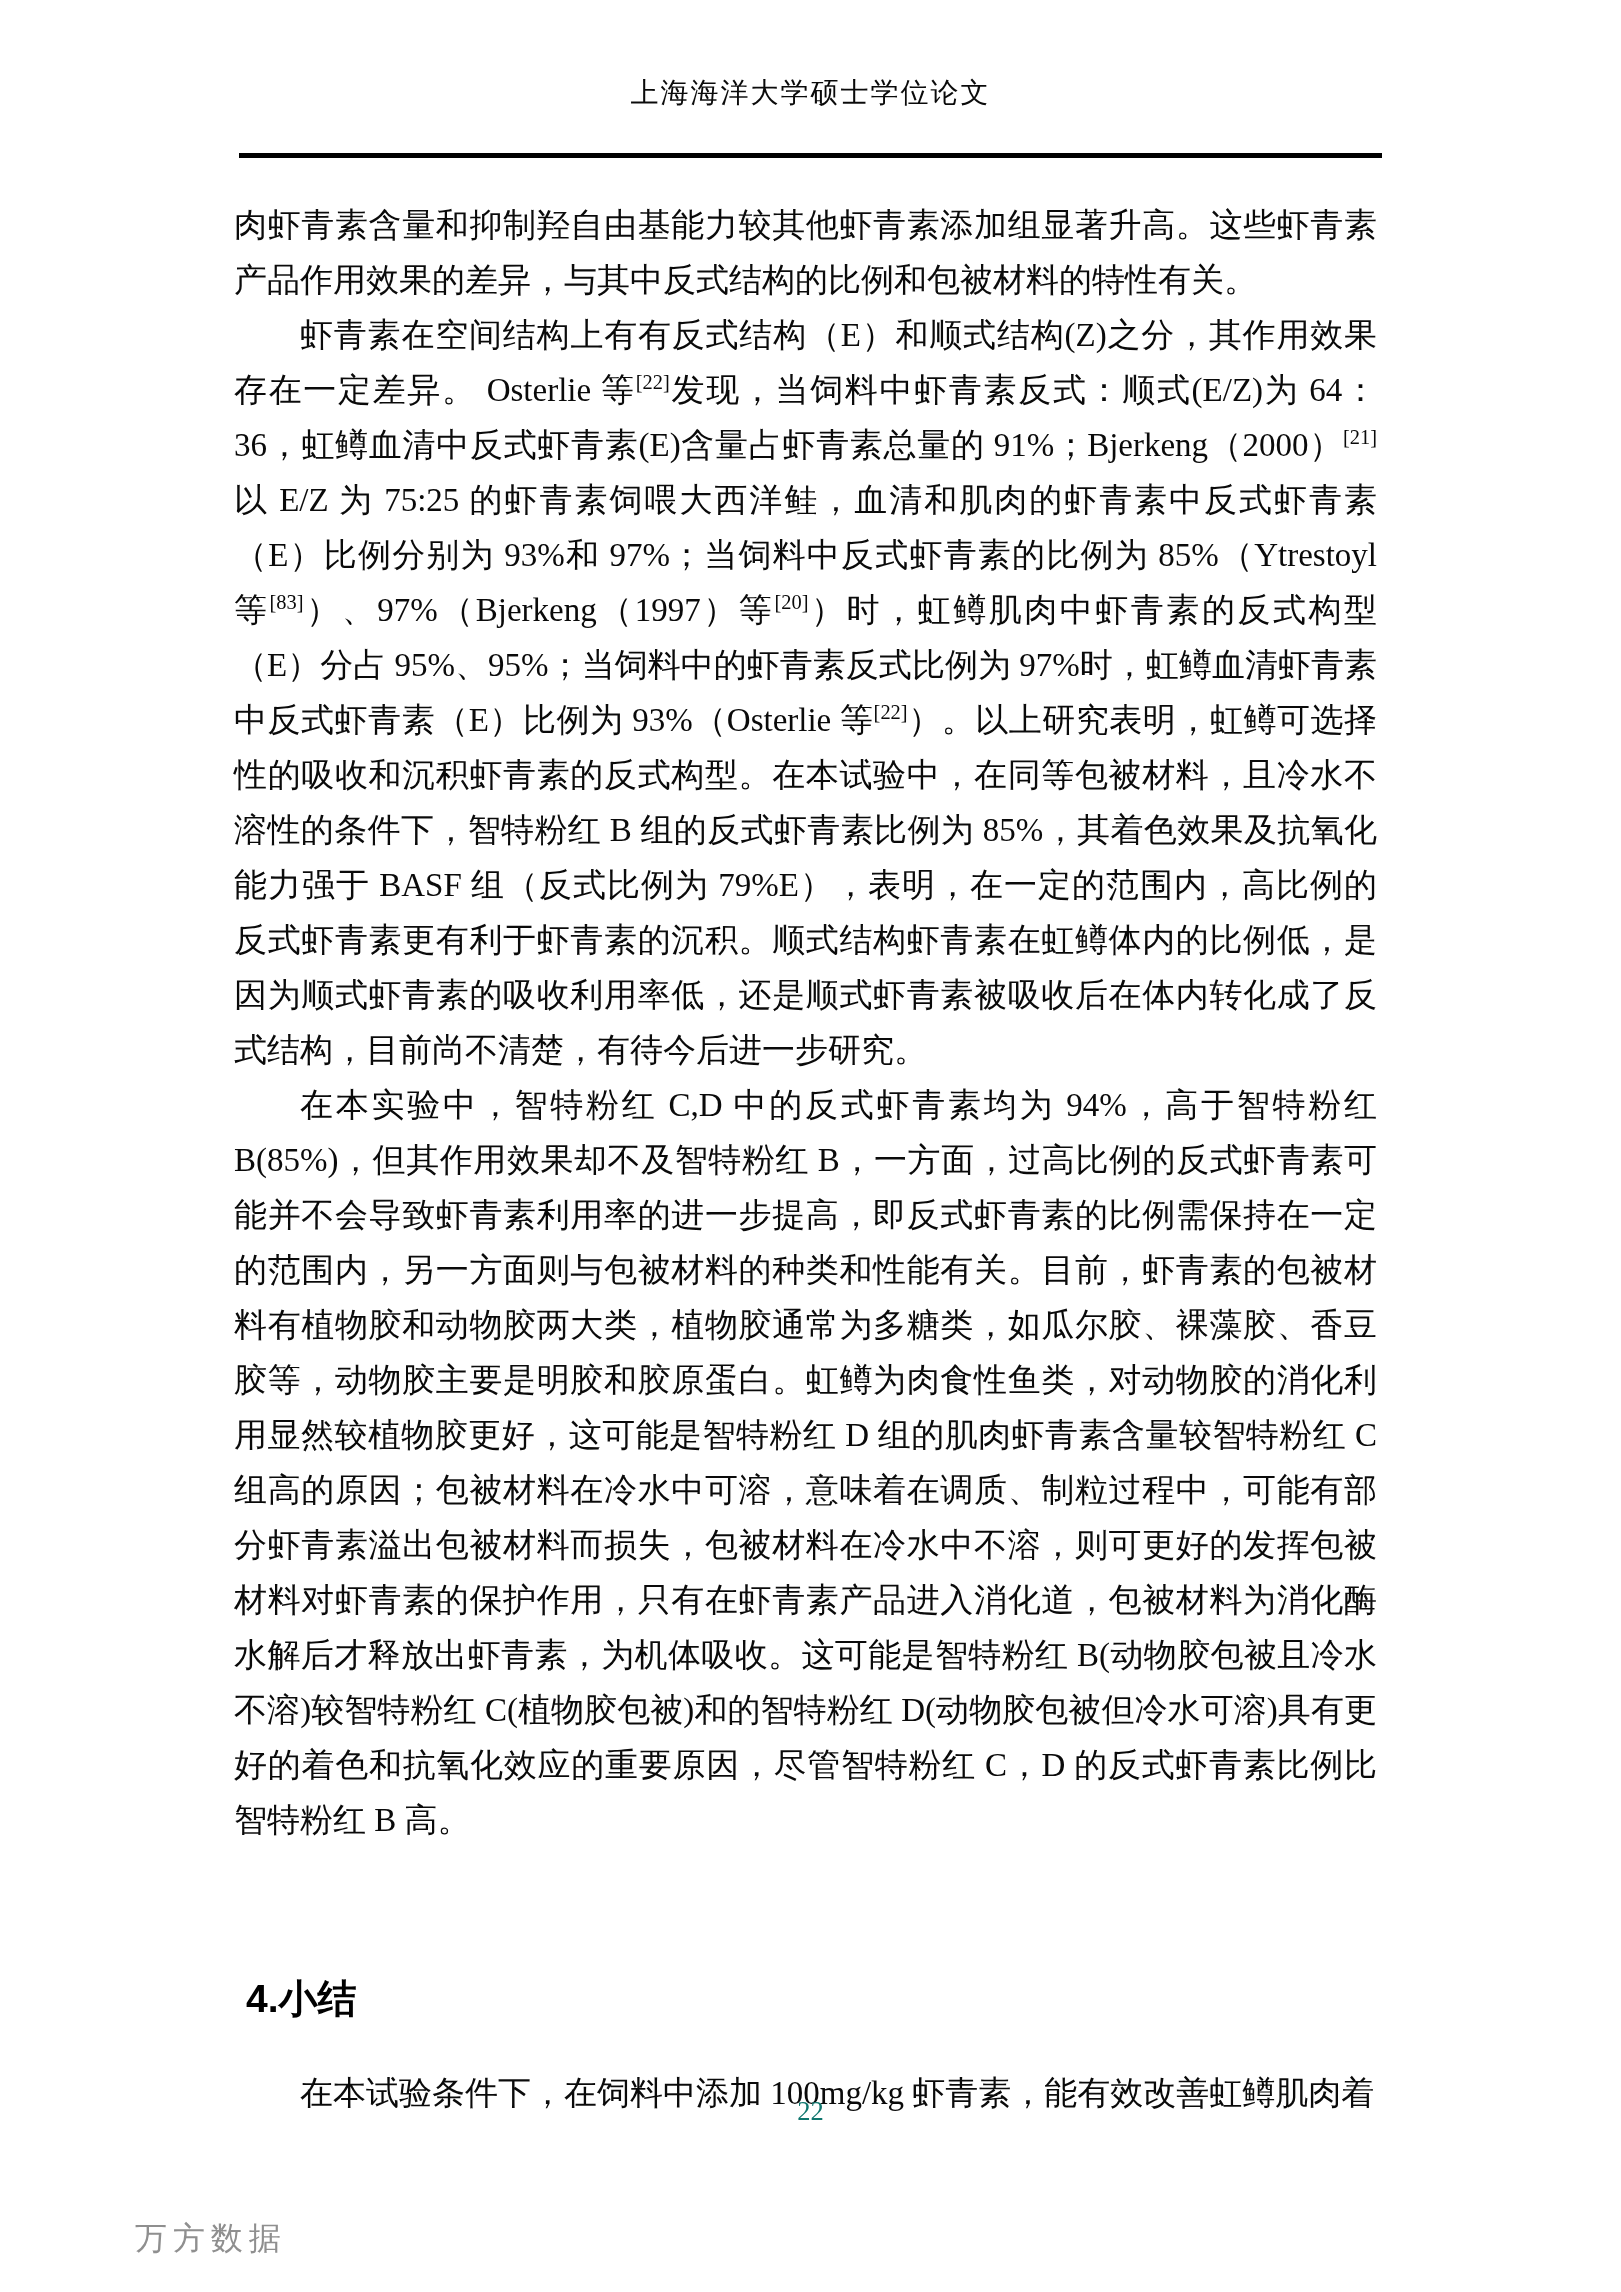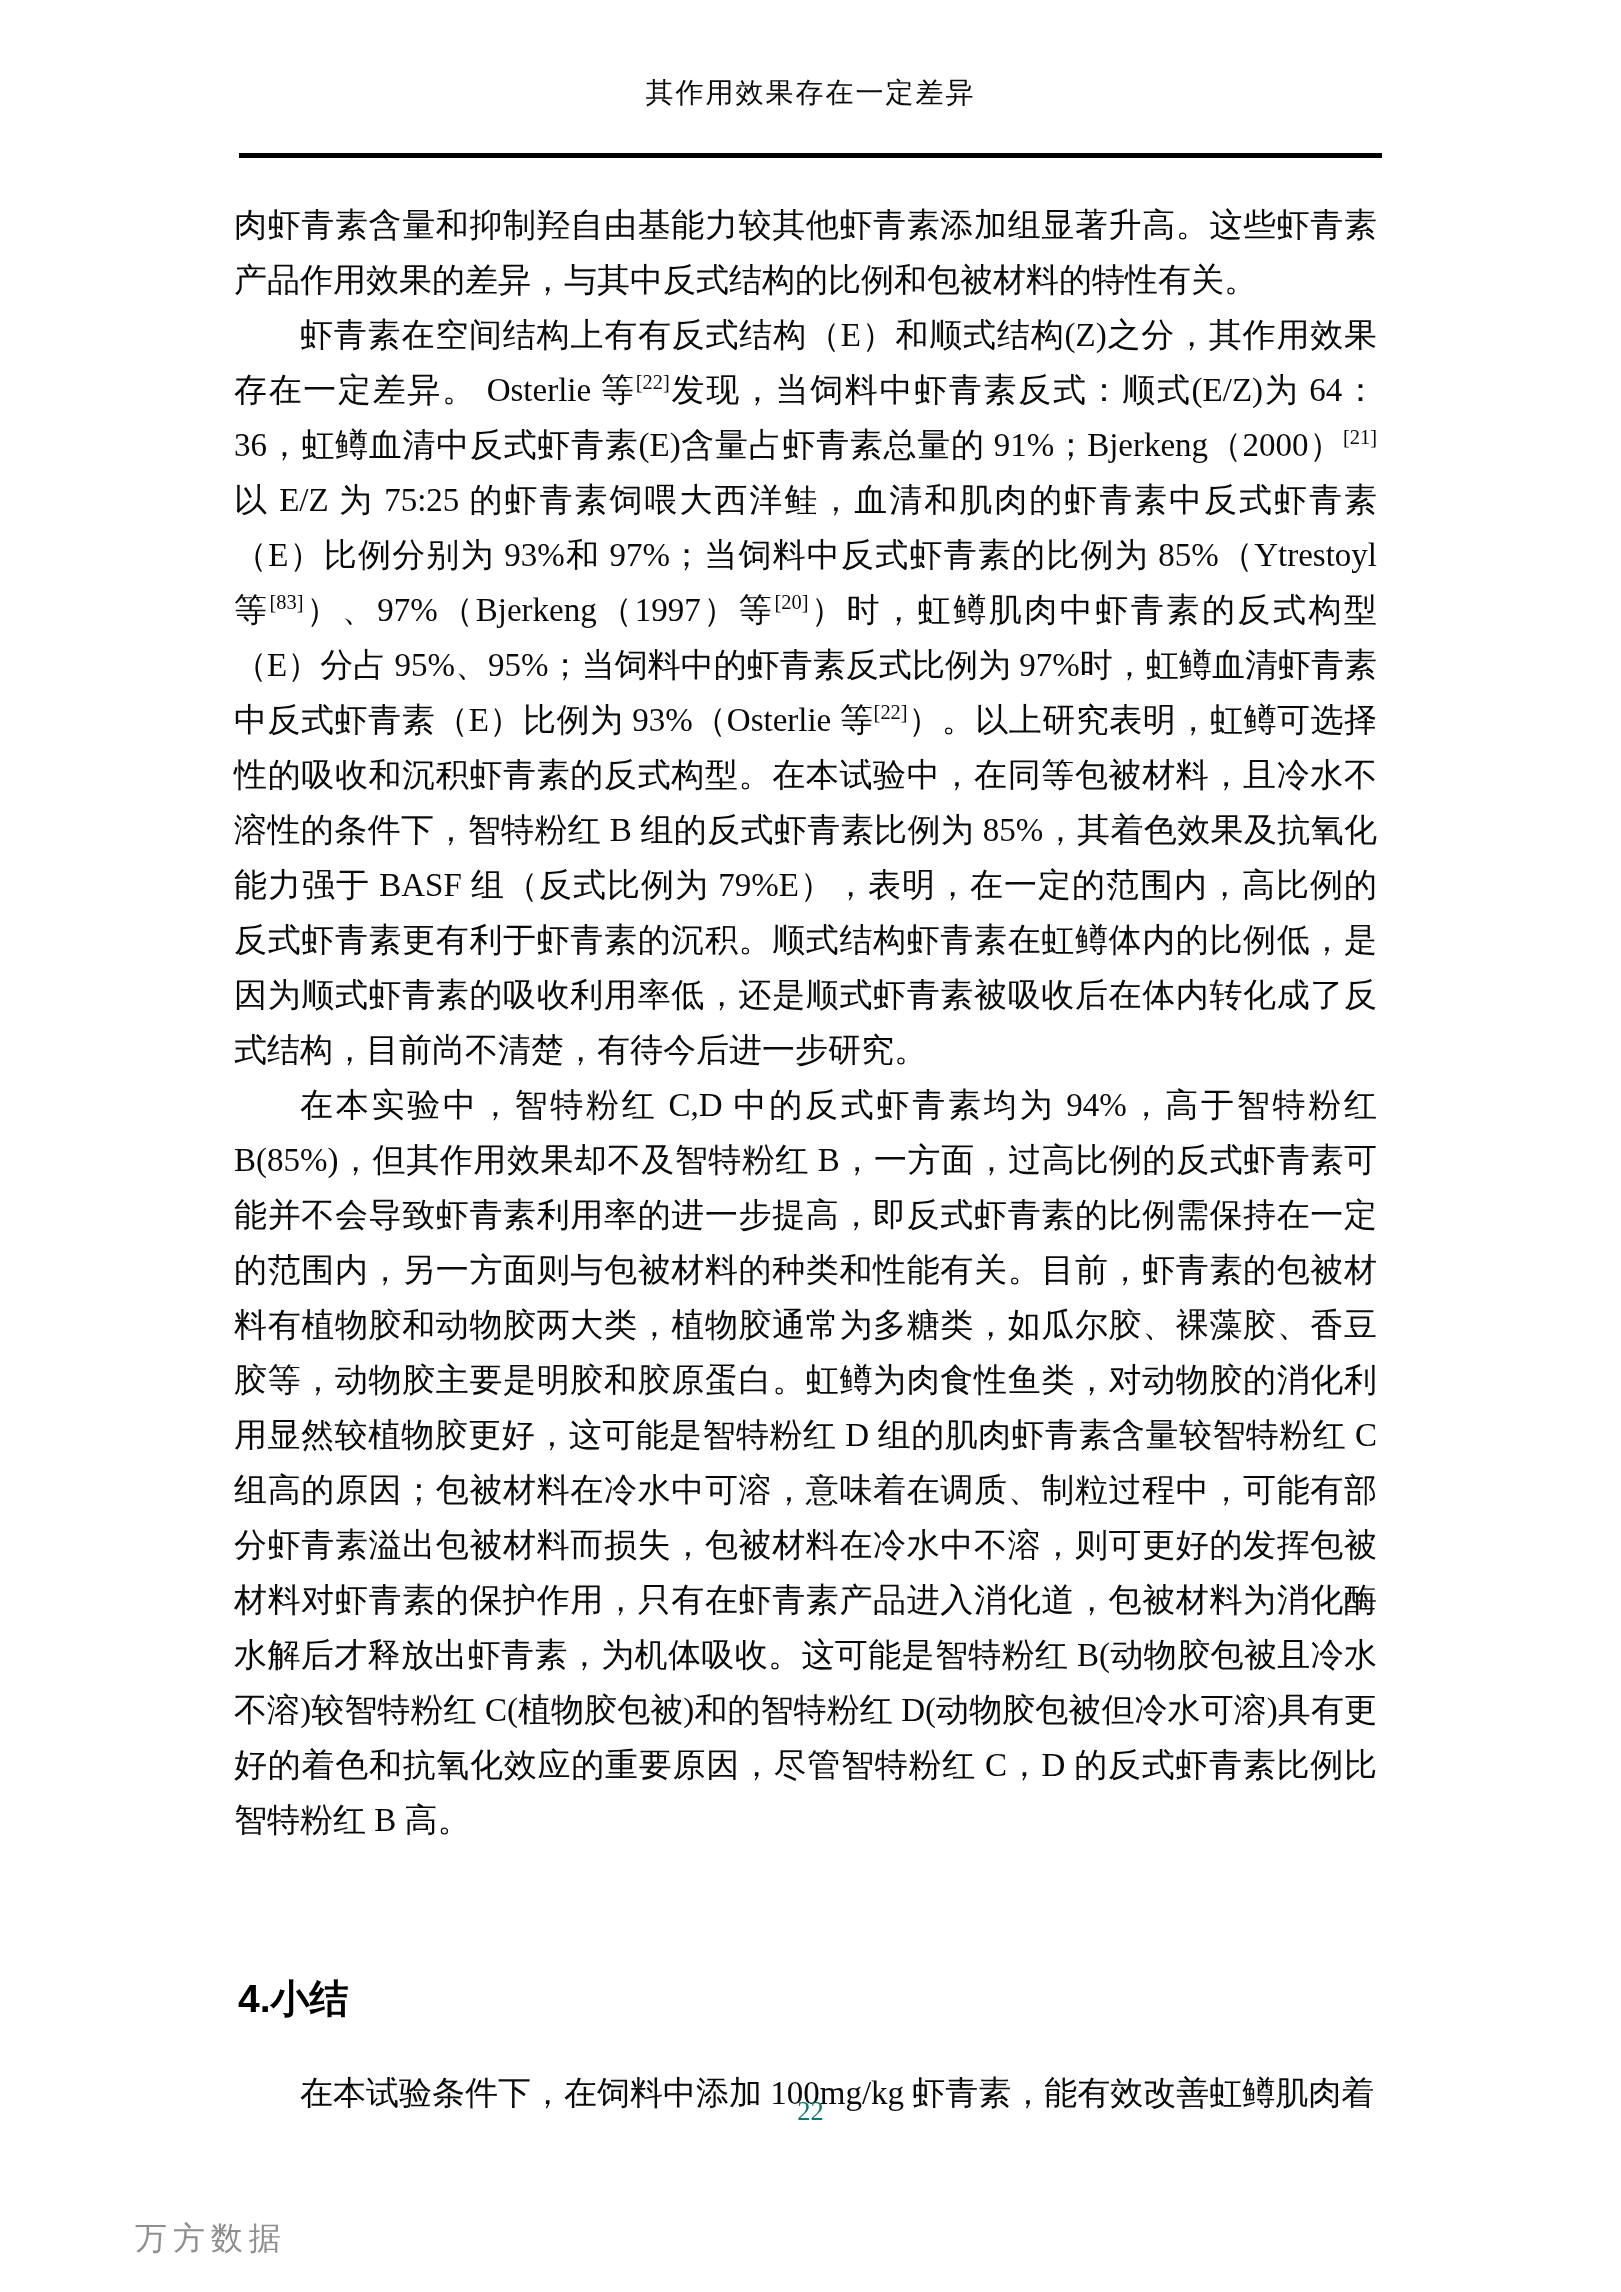--- a/index.html
+++ b/index.html
@@ -48,21 +48,21 @@
   }
   .para.indent {
     text-indent: 2em;
   }
   .para sup {
     font-size: 0.62em;
     line-height: 0;
     vertical-align: super;
   }
   .section-heading {
-    margin: 127px 0 44px 4px;
+    margin: 127px 0 44px 12px;
     font-family: "Liberation Sans", "DejaVu Sans", sans-serif;
     font-weight: bold;
     font-size: 39px;
     line-height: 47px;
     text-align: left;
     text-indent: 0;
     color: #000000;
   }
   .page-number {
     position: absolute;
@@ -81,21 +81,21 @@
     letter-spacing: 5.9px;
     color: #8f8f8f;
     font-family: Liberation Sans, sans-serif;
   }
 </style>
 </head>
 <body>
 
 <div class="page">
 
-  <div class="doc-header">其作用效果存在一定差异</div>
+  <div class="doc-header">上海海洋大学硕士学位论文</div>
 
   <div class="header-rule"></div>
 
   <div class="page-body">
       <p class="para"><span>肉虾青素含量和抑制羟自由基能力较其他虾青素添加组显著升高。这些虾青素产品作用效果的差异，与其中反式结构的比例和包被材料的特性有关。</span></p>
       <p class="para indent"><span>虾青素在空间结构上有有反式结构（E）和顺式结构(Z)之分，其作用效果存在一定差异。 Osterlie 等</span><sup>[22]</sup><span>发现，当饲料中虾青素反式：顺式(E/Z)为 64：36，虹鳟血清中反式虾青素(E)含量占虾青素总量的 91%；Bjerkeng（2000）</span><sup>[21]</sup><span>以 E/Z 为 75:25 的虾青素饲喂大西洋鲑，血清和肌肉的虾青素中反式虾青素（E）比例分别为 93%和 97%；当饲料中反式虾青素的比例为 85%（Ytrestoyl 等</span><sup>[83]</sup><span>）、97%（Bjerkeng（1997）等</span><sup>[20]</sup><span>）时，虹鳟肌肉中虾青素的反式构型（E）分占 95%、95%；当饲料中的虾青素反式比例为 97%时，虹鳟血清虾青素中反式虾青素（E）比例为 93%（Osterlie 等</span><sup>[22]</sup><span>）。以上研究表明，虹鳟可选择性的吸收和沉积虾青素的反式构型。在本试验中，在同等包被材料，且冷水不溶性的条件下，智特粉红 B 组的反式虾青素比例为 85%，其着色效果及抗氧化能力强于 BASF 组（反式比例为 79%E），表明，在一定的范围内，高比例的反式虾青素更有利于虾青素的沉积。顺式结构虾青素在虹鳟体内的比例低，是因为顺式虾青素的吸收利用率低，还是顺式虾青素被吸收后在体内转化成了反式结构，目前尚不清楚，有待今后进一步研究。</span></p>
       <p class="para indent"><span>在本实验中，智特粉红 C,D 中的反式虾青素均为 94%，高于智特粉红 B(85%)，但其作用效果却不及智特粉红 B，一方面，过高比例的反式虾青素可能并不会导致虾青素利用率的进一步提高，即反式虾青素的比例需保持在一定的范围内，另一方面则与包被材料的种类和性能有关。目前，虾青素的包被材料有植物胶和动物胶两大类，植物胶通常为多糖类，如瓜尔胶、裸藻胶、香豆胶等，动物胶主要是明胶和胶原蛋白。虹鳟为肉食性鱼类，对动物胶的消化利用显然较植物胶更好，这可能是智特粉红 D 组的肌肉虾青素含量较智特粉红 C 组高的原因；包被材料在冷水中可溶，意味着在调质、制粒过程中，可能有部分虾青素溢出包被材料而损失，包被材料在冷水中不溶，则可更好的发挥包被材料对虾青素的保护作用，只有在虾青素产品进入消化道，包被材料为消化酶水解后才释放出虾青素，为机体吸收。这可能是智特粉红 B(动物胶包被且冷水不溶)较智特粉红 C(植物胶包被)和的智特粉红 D(动物胶包被但冷水可溶)具有更好的着色和抗氧化效应的重要原因，尽管智特粉红 C，D 的反式虾青素比例比智特粉红 B 高。</span></p>
       <h2 class="section-heading">4.小结</h2>
       <p class="para indent"><span>在本试验条件下，在饲料中添加 100mg/kg 虾青素，能有效改善虹鳟肌肉着</span></p>
     </div>

